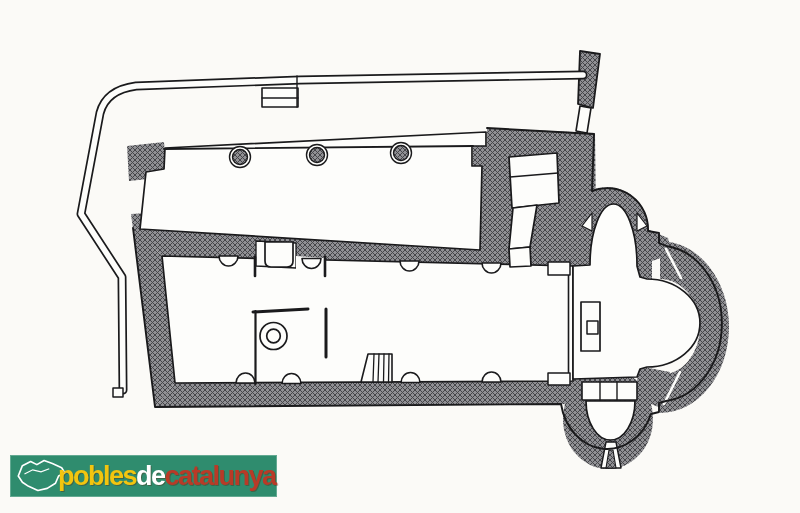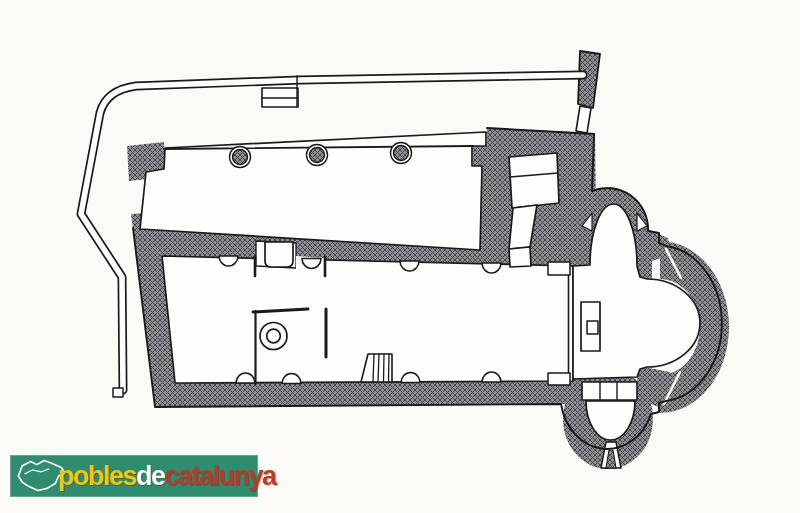--- a/index.html
+++ b/index.html
@@ -1,20 +1,20 @@
 <!DOCTYPE html>
 <html><head>
 <meta charset="utf-8">
 <style>
   html,body{margin:0;padding:0;}
   body{background:#e8e6e2;font-family:"Liberation Sans",sans-serif;}
   .stage{position:relative;width:800px;height:513px;background:#fbfaf7;overflow:hidden;}
   .plan-svg{position:absolute;left:0;top:0;}
   
-  .logo{position:absolute;left:10px;top:455px;width:248px;height:42px;
+  .logo{position:absolute;left:10px;top:455px;width:267px;height:42px;
         background:#2f8c6e;display:flex;align-items:center;
         box-shadow:0 0 0 1px rgba(255,255,255,.25) inset;}
   .logo-map{flex:0 0 62px;height:100%;}
   .logo-text{white-space:nowrap;font-weight:bold;font-size:27px;line-height:42px;
              letter-spacing:-1.5px;margin-left:-14px;
              text-shadow:1px 1px 0 rgba(90,30,10,.35);}
   .logo-w0{color:#f2c50f;}
   .logo-w1{color:#ffffff;}
   .logo-w2{color:#b93a27;}
 </style>

